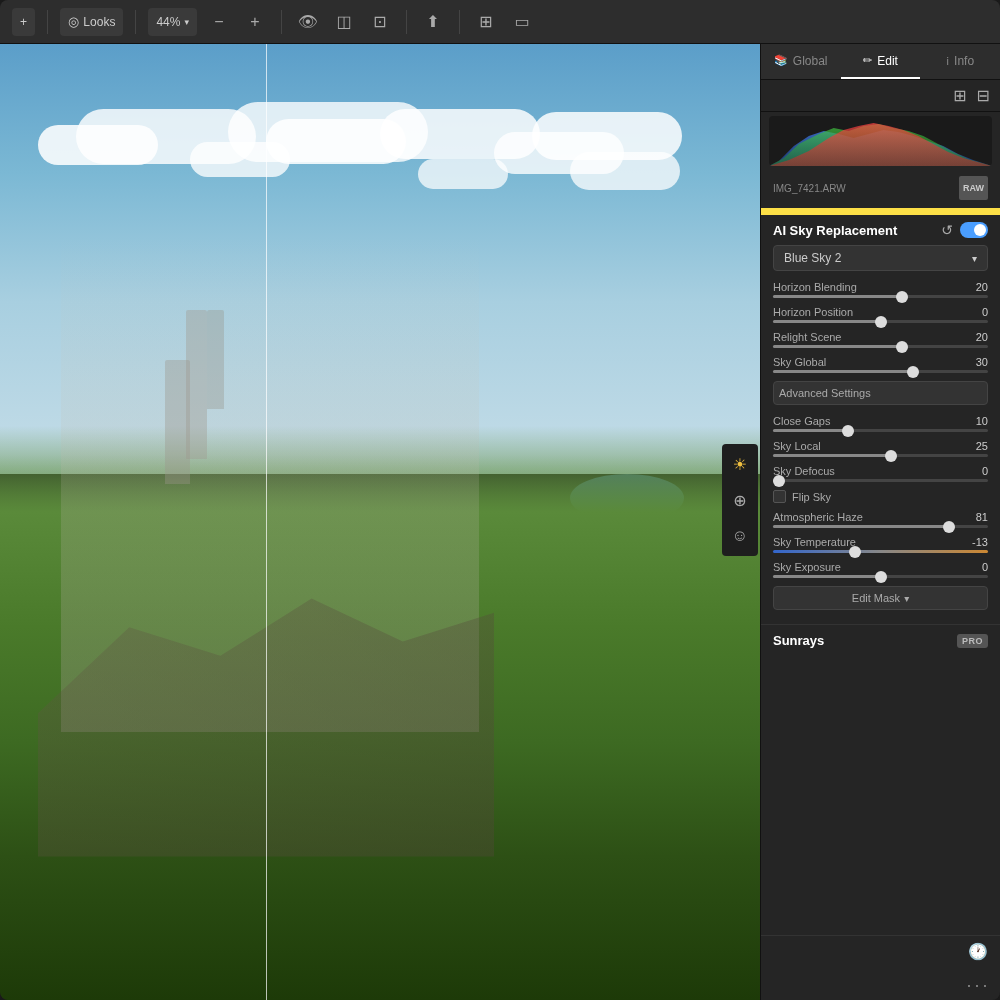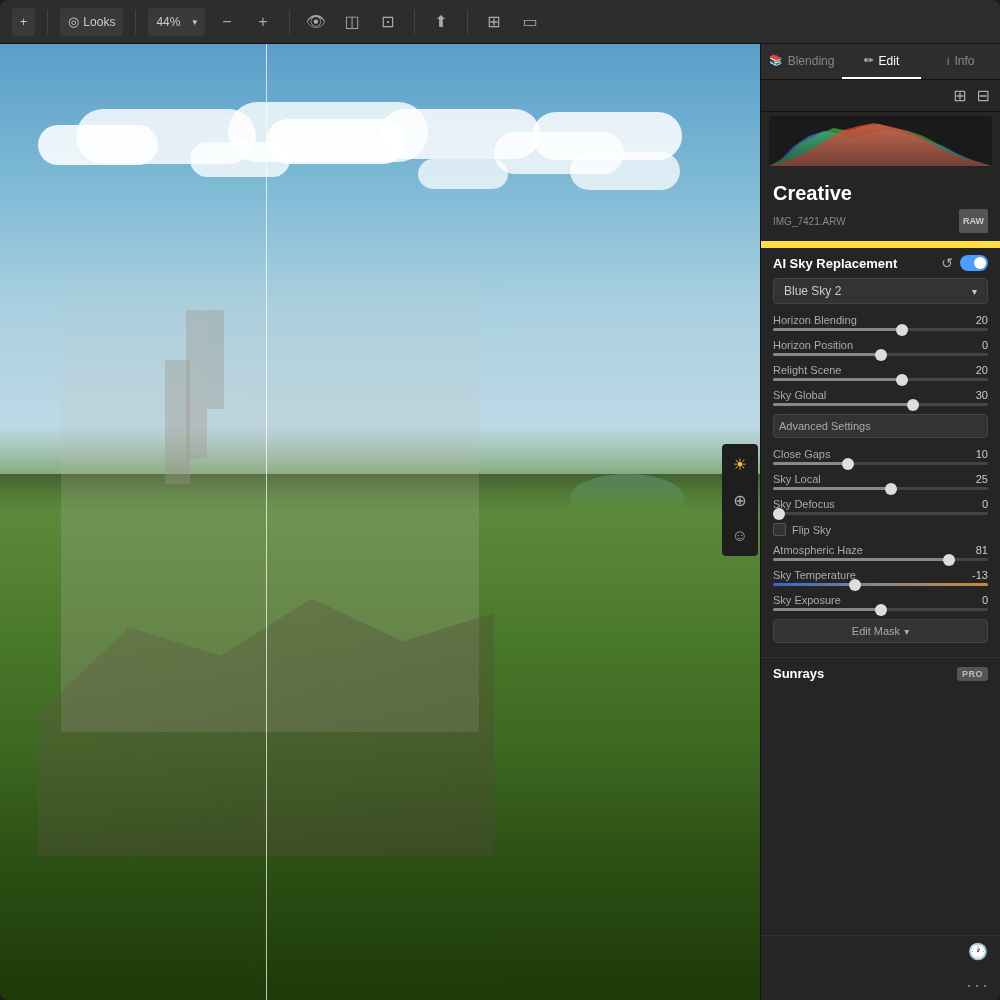--- a/index.html
+++ b/index.html
@@ -61,21 +61,21 @@
       background: #3a3a3a;
       border: none;
       border-radius: 4px;
       color: #ccc;
       padding: 4px 8px;
       cursor: pointer;
       font-size: 12px;
       height: 28px;
       display: flex;
       align-items: center;
-      gap: 12px;
+      gap: 4px;
     }
 
     .toolbar-icon-btn {
       background: none;
       border: none;
       color: #aaa;
       cursor: pointer;
       font-size: 16px;
       padding: 4px;
       display: flex;
@@ -583,21 +583,21 @@
       </div>
 
       <div class="split-line"></div>
     </div>
 
     <div class="right-panel">
 
       <div class="panel-tabs">
         <div class="panel-tab">
           <span style="font-size:11px;">📚</span>
-          <span>Blending</span>
+          <span>Global</span>
         </div>
         <div class="panel-tab active">
           <span style="font-size:11px;">✏</span>
           <span>Edit</span>
         </div>
         <div class="panel-tab">
           <span style="font-size:11px;">ℹ</span>
           <span>Info</span>
         </div>
       </div>
@@ -629,21 +629,20 @@
 
           <polyline fill="url(#greenGrad)" stroke="none" points="0,50 15,42 30,28 50,18 65,12 80,15 95,10 110,8 125,12 140,15 155,20 170,28 185,36 200,43 224,50"></polyline>
 
           <polyline fill="url(#redGrad)" stroke="none" points="0,50 20,44 40,35 60,22 75,14 90,10 105,7 120,10 135,14 150,20 165,28 180,36 195,42 224,50"></polyline>
         </svg>
       </div>
 
       <div class="panel-scroll">
 
         <div style="padding: 4px 0 0;">
-          <div class="section-title">Creative</div>
           <div class="file-info-row">
             <span class="file-name">IMG_7421.ARW</span>
             <span class="raw-badge">RAW</span>
           </div>
         </div>
 
         <div class="tool-section">
           <div class="tool-header">
             <span class="tool-name">AI Sky Replacement</span>
             <div class="tool-controls">

